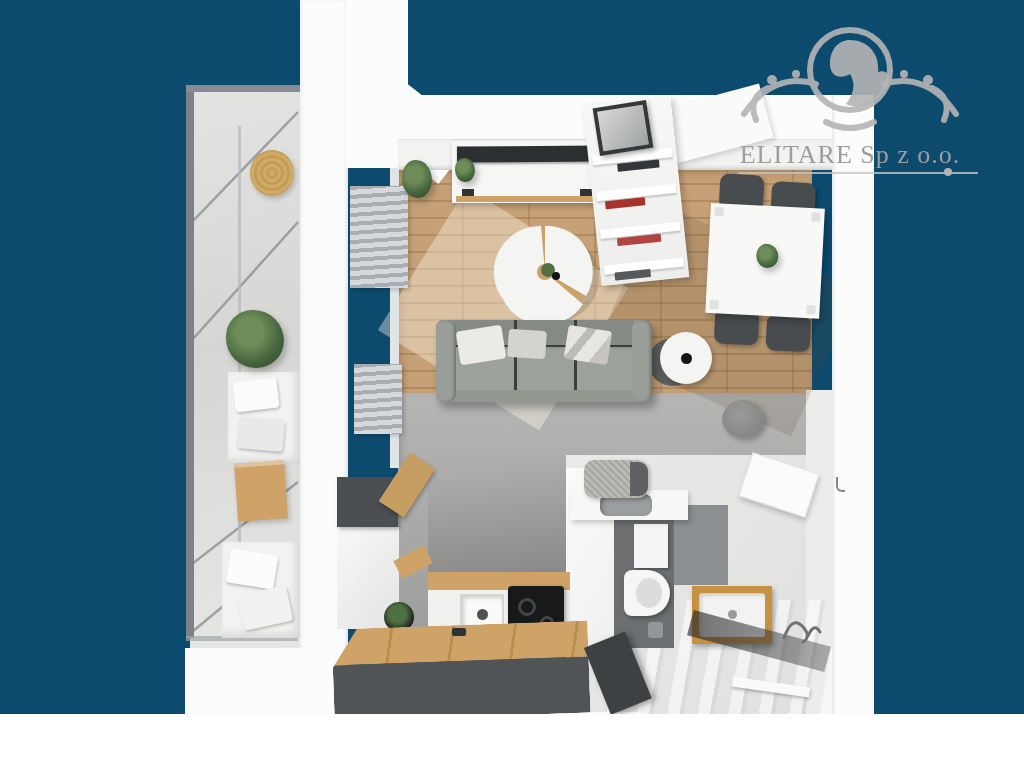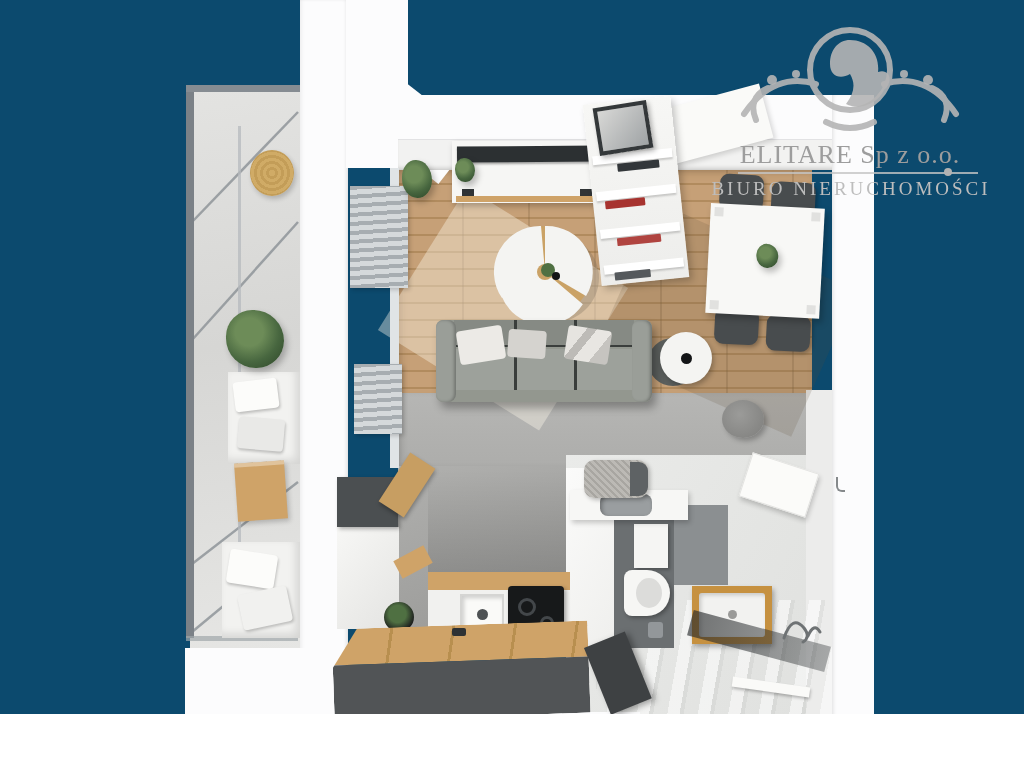--- a/index.html
+++ b/index.html
@@ -388,16 +388,15 @@
         <circle cx="34" cy="62" r="5"></circle>
           <circle cx="58" cy="56" r="4"></circle>
         <circle cx="190" cy="62" r="5"></circle>
           <circle cx="166" cy="56" r="4"></circle>
         <path d="M112,22 C130,22 142,36 140,54 C152,50 156,64 146,72 C138,88 120,92 108,86 C116,76 118,66 112,56 C102,62 92,58 92,46 C92,32 100,22 112,22 Z"></path>
       </g>
     </svg>
     <div class="wm-company">ELITARE Sp z o.o.</div>
     <div class="wm-divider"></div>
     <div class="wm-divider-dot"></div>
-    <div class="wm-tagline">BIURO NIERUCHOMOŚCI</div>
   </div>
 
 </div>
 
 </body></html>

